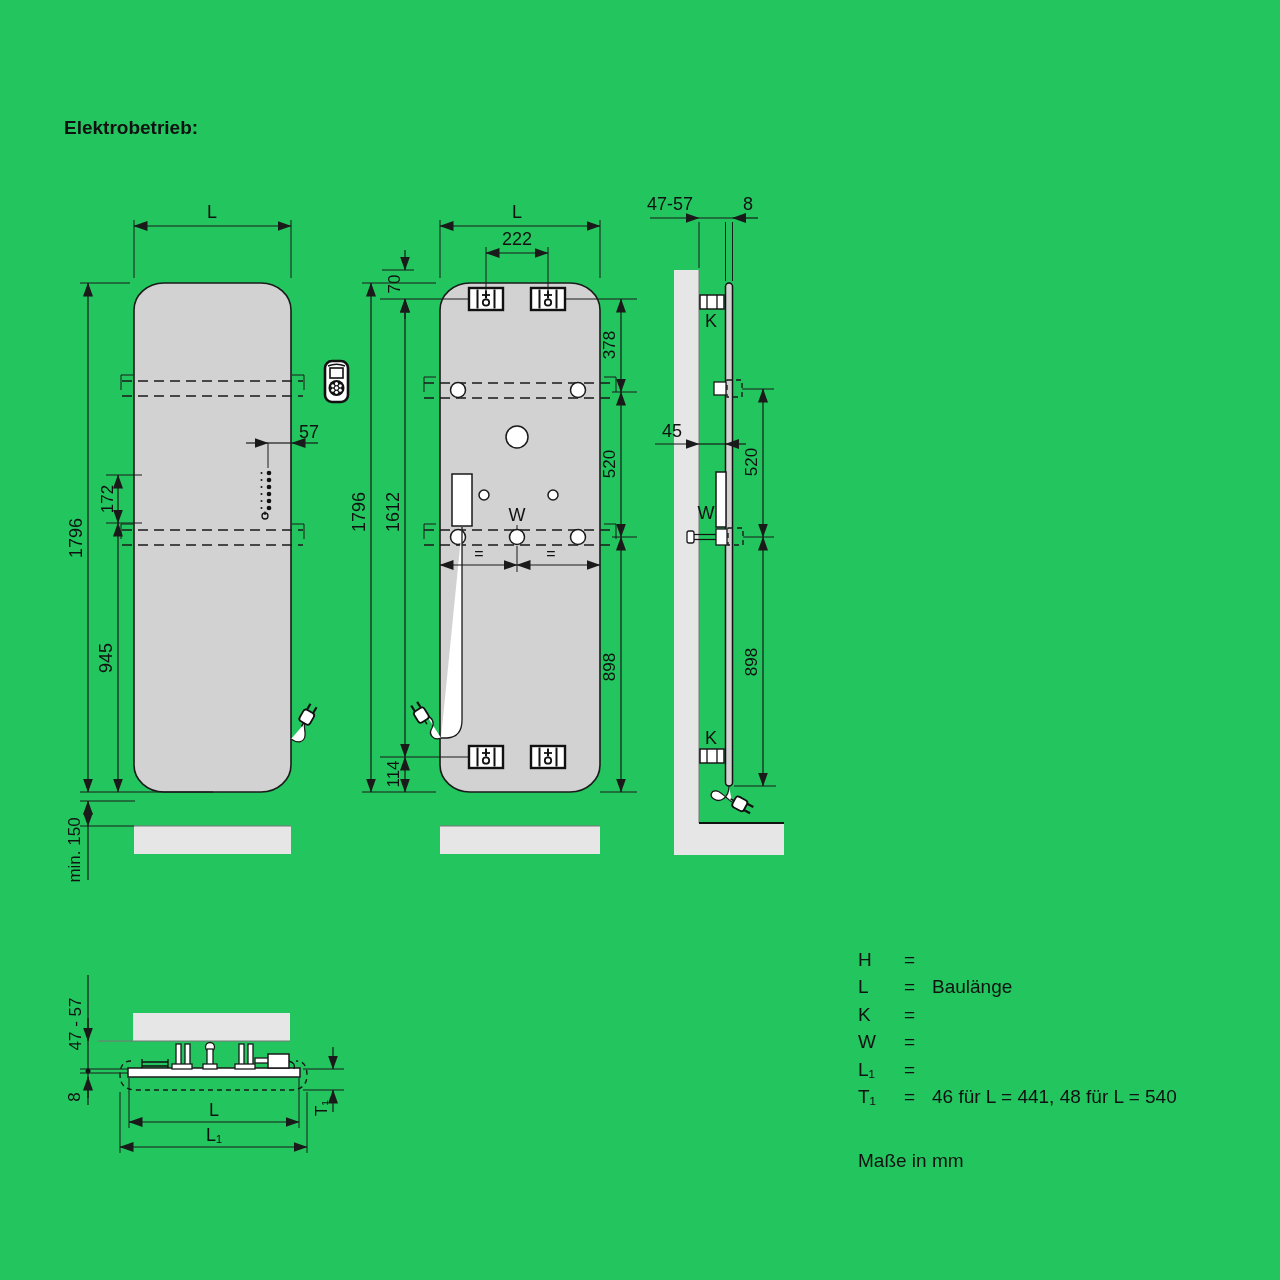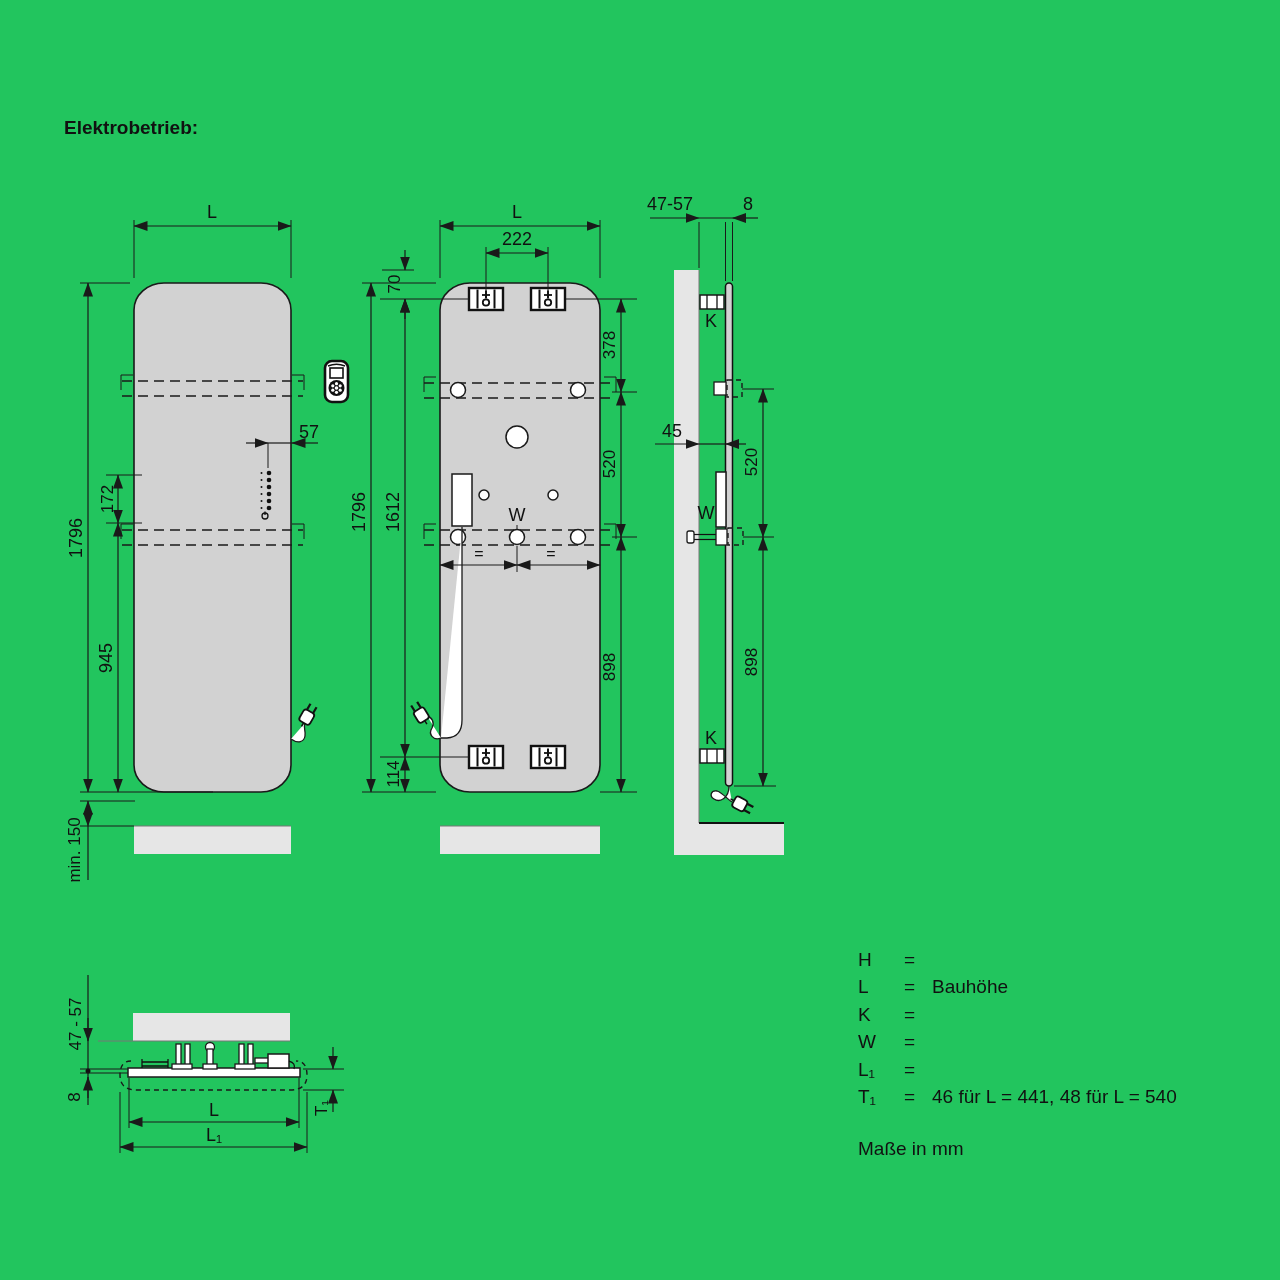--- a/index.html
+++ b/index.html
@@ -2,21 +2,21 @@
 <html><head>
 <meta charset="utf-8">
 <style>
   html,body{margin:0;padding:0;background:#fff;width:1280px;height:1280px;overflow:hidden;
     font-family:"Liberation Sans","DejaVu Sans",sans-serif;color:#111;}
   #stage{position:relative;width:1280px;height:1280px;background:#22c55e;}
   #title{position:absolute;left:64px;top:114px;line-height:27px;font-size:19px;}
   #title .b{font-weight:bold;}
   #legend{position:absolute;left:858px;top:946px;font-size:19px;}
   #legend .row{display:grid;grid-template-columns:46px 28px auto;line-height:27.4px;white-space:nowrap;}
-  #legend .note{margin-top:25px;line-height:27px;}
+  #legend .note{margin-top:37px;line-height:27px;}
   svg{position:absolute;left:0;top:0;}
   .dim{stroke:#1a1a1a;stroke-width:1.2;fill:none;}
   .ext{stroke:#1a1a1a;stroke-width:1;fill:none;}
   .thin{stroke:#777;stroke-width:1;fill:none;}
   .outline{stroke:#1a1a1a;stroke-width:1.6;fill:#d2d2d2;}
   .part{stroke:#1a1a1a;stroke-width:1.5;fill:#fff;}
   .part2{stroke:#1a1a1a;stroke-width:1.3;fill:#fff;}
   .dash{stroke:#1a1a1a;stroke-width:1.6;fill:none;stroke-dasharray:10 6;}
   .dash2{stroke:#1a1a1a;stroke-width:1.4;fill:none;stroke-dasharray:5 4;}
   .lbl{font-size:17px;fill:#111;}
@@ -388,21 +388,21 @@
   </svg>
 
   <div id="legend">
     <div class="row">
       <span>H</span>
       <span>=</span>
     </div>
     <div class="row">
       <span>L</span>
       <span>=</span>
-      <span>Bauhöhe</span>
+      <span>Baulänge</span>
     </div>
     <div class="row">
       <span>K</span>
       <span>=</span>
     </div>
     <div class="row">
       <span>W</span>
       <span>=</span>
     </div>
     <div class="row">

